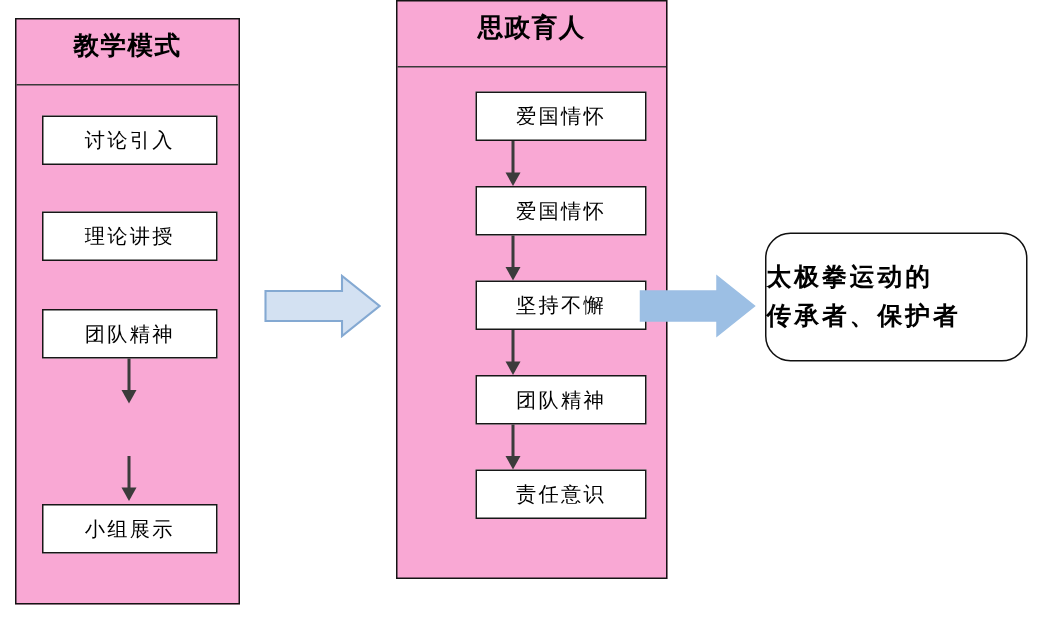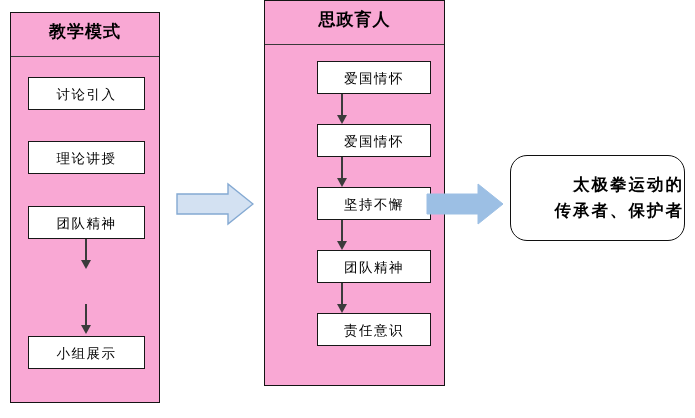--- a/index.html
+++ b/index.html
@@ -97,21 +97,21 @@
     left: 510px;
     top: 155px;
     width: 175px;
     height: 86px;
     box-sizing: border-box;
     border: 1.8px solid #101010;
     border-radius: 17px;
     background: #ffffff;
     display: flex;
     flex-direction: column;
-    align-items: flex-end;
+    align-items: flex-start;
     justify-content: center;
   }
   #outcome-box .line {
     font-size: 16.5px;
     font-weight: bold;
     letter-spacing: 2px;
     line-height: 26px;
     white-space: nowrap;
   }
 </style>

